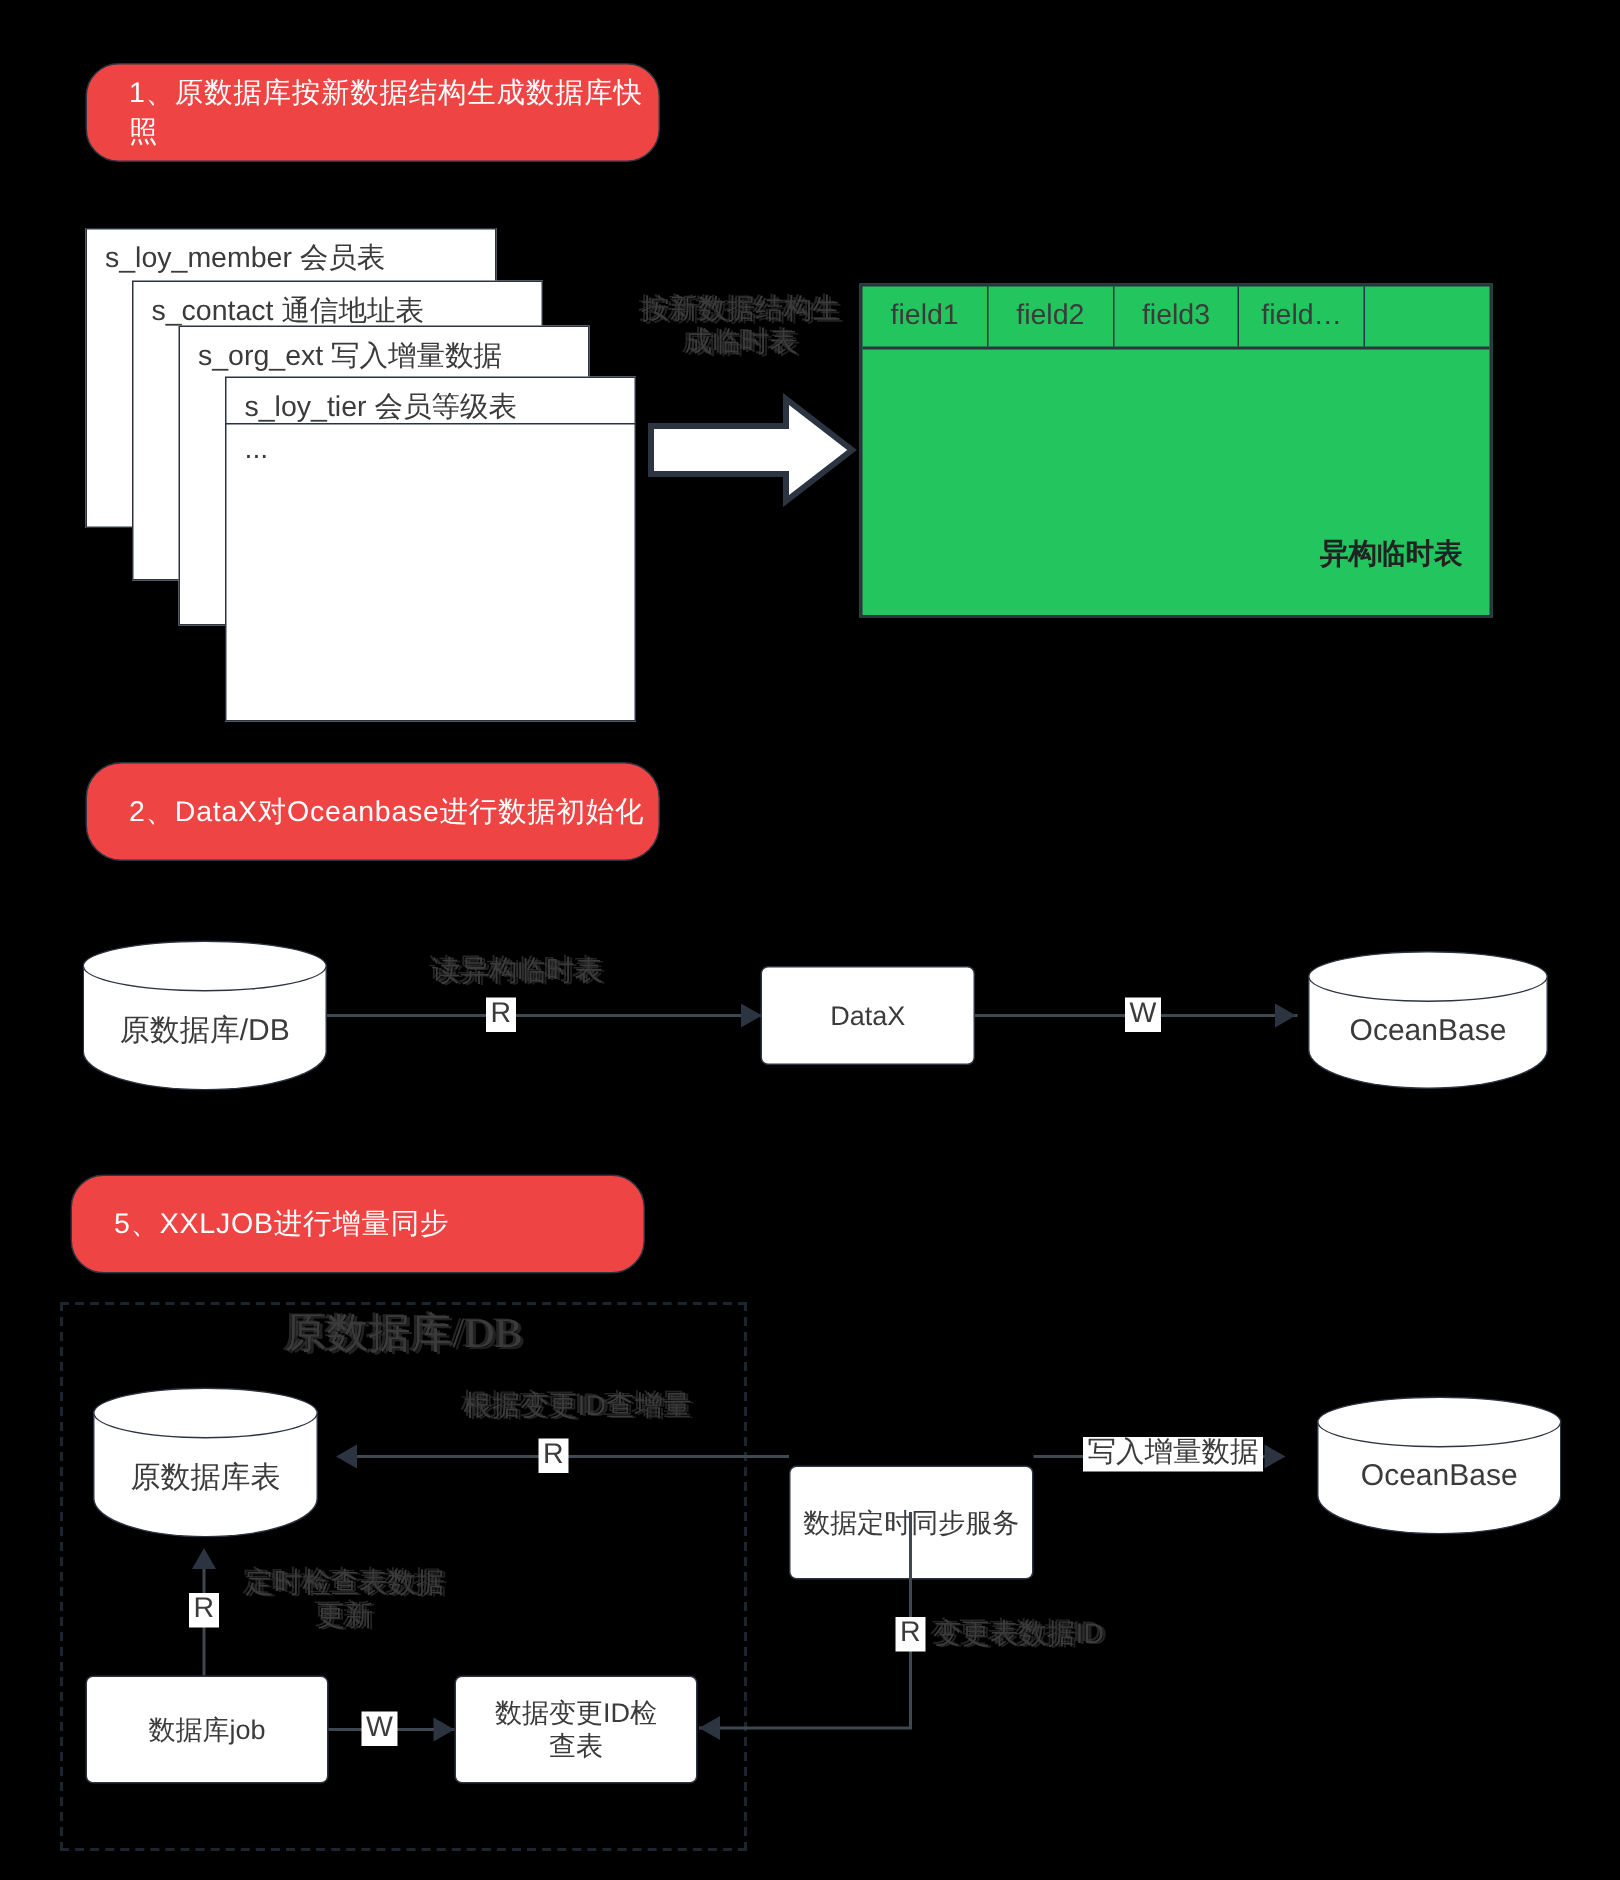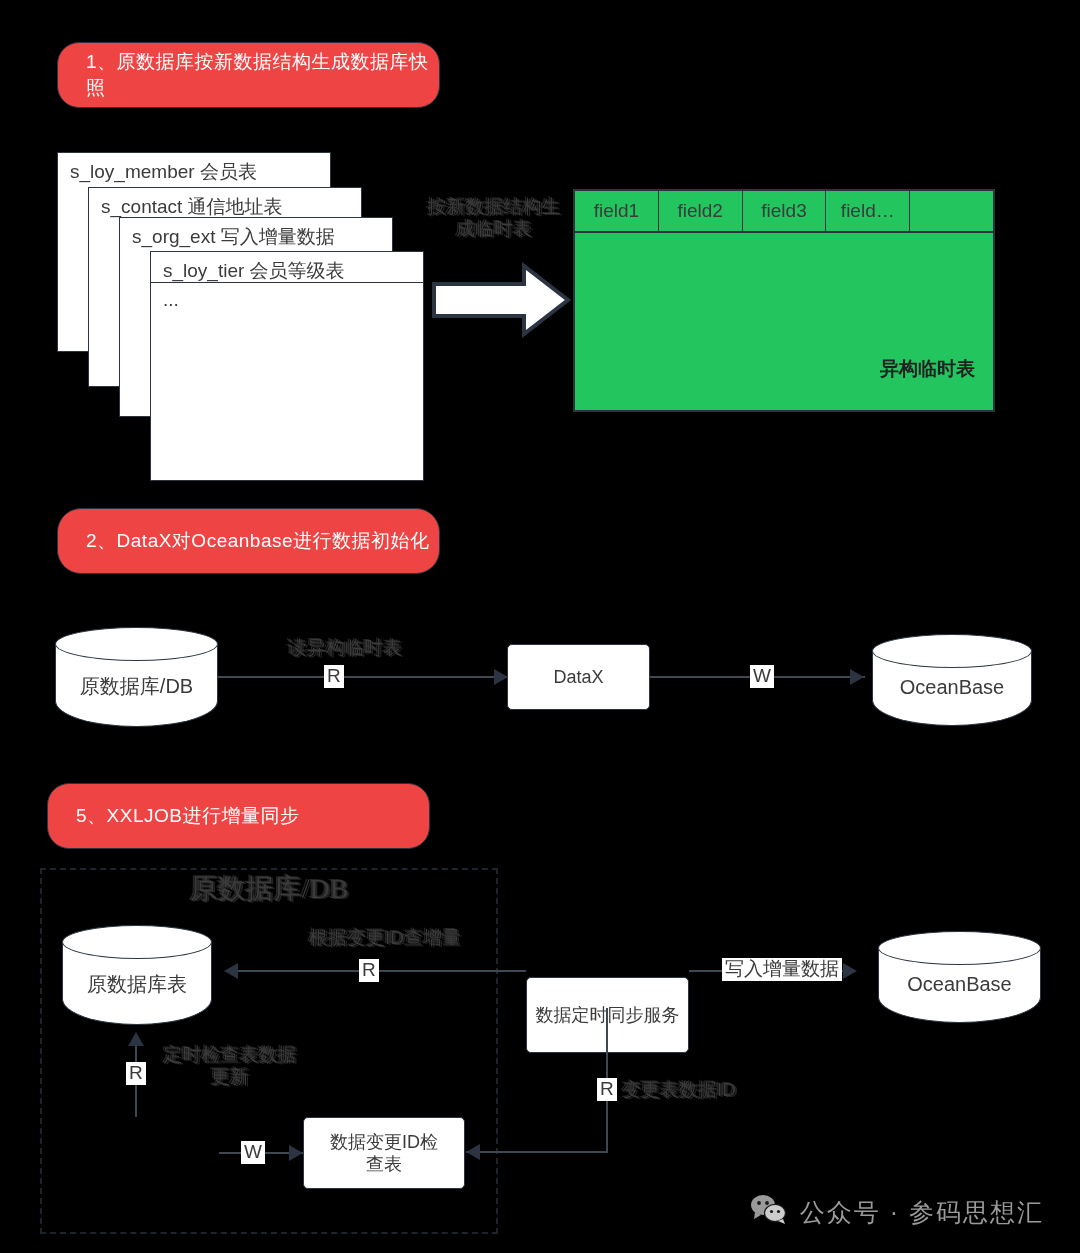--- a/index.html
+++ b/index.html
@@ -314,45 +314,33 @@
     <div class="top"></div>
     <div class="lbl">OceanBase</div>
   </div>
 
   <div class="vline" style="left:135px; top:1045px; height:72px;"></div>
   <div class="arrowhead-u" style="left:128px; top:1032px;"></div>
   <div class="edgelbl" style="left:126px; top:1062px;">R</div>
   <div class="ghost" style="left:150px; top:1046px; width:160px;font-family:Liberation Mono, monospace;">定时检查表数据
 更新</div>
 
+  <div class="wbox round" style="left:57px; top:1117px; width:162px; height:72px;">
+    <span>数据库job</span>
+  </div>
 
   <div class="hline" style="left:219px; top:1152px; width:84px;"></div>
   <div class="arrowhead-r" style="left:289px; top:1145px;"></div>
   <div class="edgelbl" style="left:241px; top:1141px;">W</div>
 
   <div class="wbox round" style="left:303px; top:1117px; width:162px; height:72px;">
     <span style="white-space:pre-line;">数据变更ID检
 查表</span>
   </div>
 
   <div class="vline" style="left:606px; top:1008px; height:144px;"></div>
   <div class="hline" style="left:466px; top:1151px; width:142px;"></div>
   <div class="arrowhead-l" style="left:466px; top:1144px;"></div>
   <div class="edgelbl" style="left:597px; top:1078px;">R</div>
   <div class="ghost" style="left:622px; top:1079px; width:140px; text-align:left;">变更表数据ID</div>
 
-  <div class="watermark">
-    <span style="display:inline-block;">
-      <svg width="38" height="32" viewBox="0 0 38 32">
-        <ellipse cx="13" cy="12" rx="12" ry="10" fill="#9a9a9a"></ellipse>
-        <polygon points="5,19 4,26 11,22" fill="#9a9a9a"></polygon>
-        <circle cx="9" cy="10" r="1.9" fill="#1a1a1a"></circle>
-        <circle cx="17" cy="10" r="1.9" fill="#1a1a1a"></circle>
-        <ellipse cx="25" cy="20" rx="10.5" ry="8.6" fill="#cccccc" stroke="#1a1a1a" stroke-width="1.2"></ellipse>
-        <polygon points="33,26 35,31 28,28" fill="#cccccc"></polygon>
-        <circle cx="21.5" cy="18.5" r="1.6" fill="#1a1a1a"></circle>
-        <circle cx="28.5" cy="18.5" r="1.6" fill="#1a1a1a"></circle>
-      </svg>
-    </span>
-    <span>公众号 · 参码思想汇</span>
-  </div>
 
 </div>
 
 </body></html>

